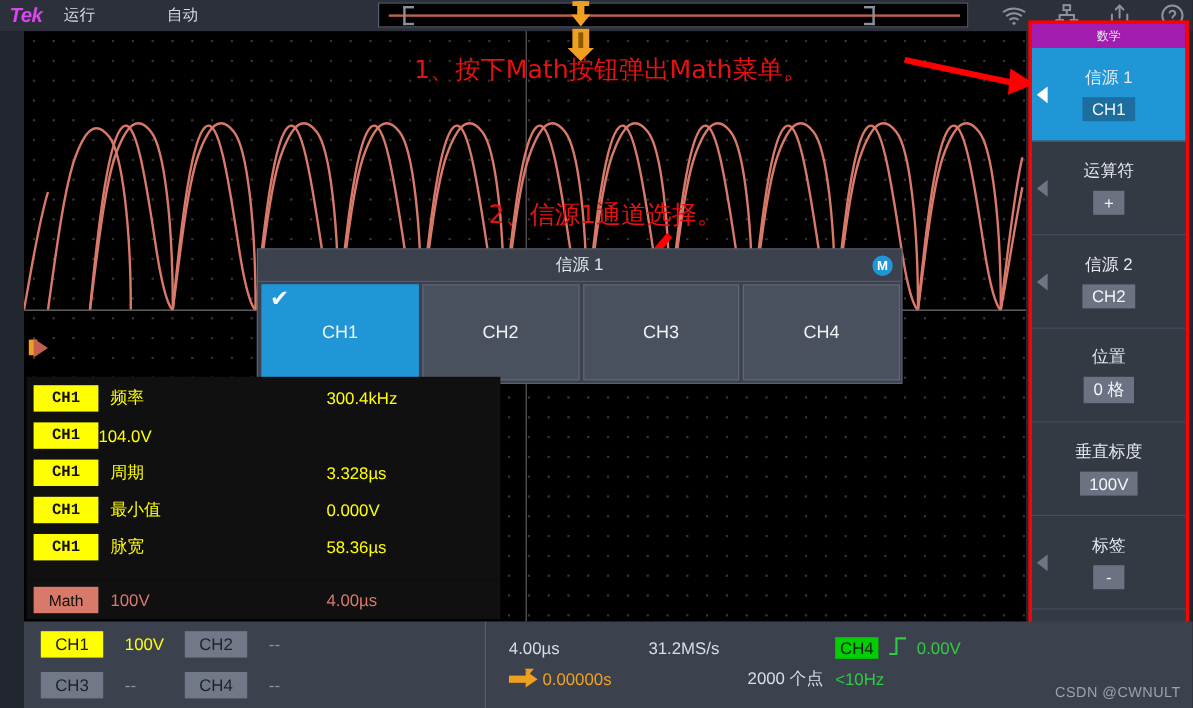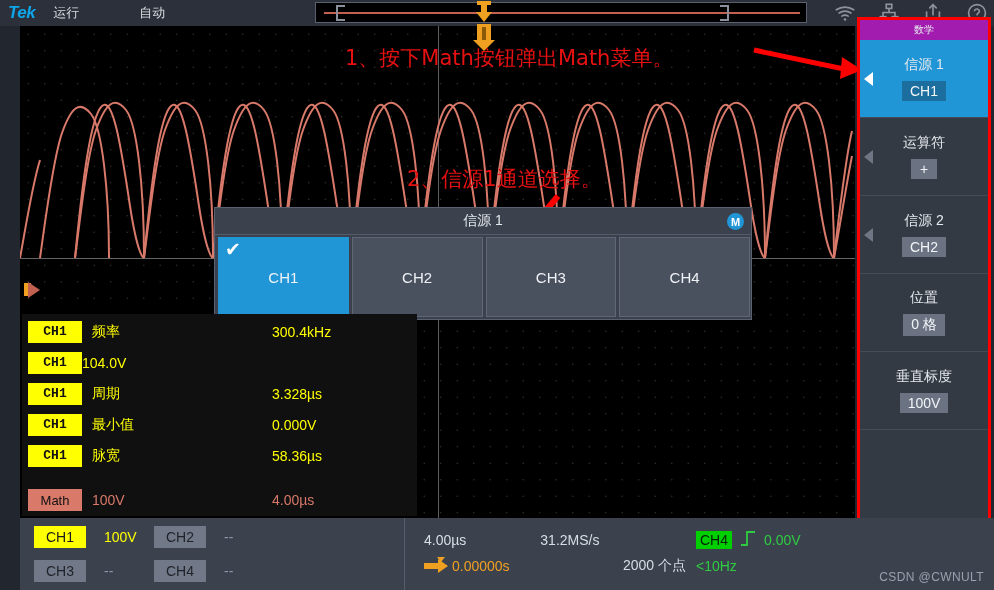--- a/index.html
+++ b/index.html
@@ -10,21 +10,21 @@
     overflow: hidden;
   }
   #root { position: relative; width: 994px; height: 590px; background: #22262e; }
 
   
   .topbar {
     position: absolute; left: 0; top: 0; width: 994px; height: 26px;
     background: #2b303a; display: flex; align-items: center;
   }
   .tek-logo {
-    margin-left: 8px; color: #0ea5e9; font-weight: bold; font-size: 17px;
+    margin-left: 8px; color: #d946ef; font-weight: bold; font-size: 17px;
     letter-spacing: -0.5px; font-style: italic; font-family: "Liberation Sans", sans-serif;
   }
   .top-run { margin-left: 18px; color: #d7dae0; font-size: 13px; }
   .top-auto { margin-left: 60px; color: #d7dae0; font-size: 13px; }
   .overview {
     position: absolute; left: 315px; top: 2px; width: 492px; height: 21px;
     background: #000000; border: 1px solid #5a6070;
   }
   .ov-wave {
     position: absolute; left: 8px; top: 9px; width: 476px; height: 2px;
@@ -459,20 +459,25 @@
     <div class="sb-item">
       <div class="sb-label">位置</div>
       <div class="sb-value">0 格</div>
     </div>
 
     <div class="sb-item">
       <div class="sb-label">垂直标度</div>
       <div class="sb-value">100V</div>
     </div>
 
+    <div class="sb-item">
+      <div class="sb-arrow"></div>
+      <div class="sb-label">标签</div>
+      <div class="sb-value">-</div>
+    </div>
   </div>
   <div class="redbox"></div>
 
   <div class="botbar">
 
     <div class="bot-left">
       <div class="bgrid">
         <div class="bline">
           <div class="btag on">CH1</div>
           <div class="bval on">100V</div>

